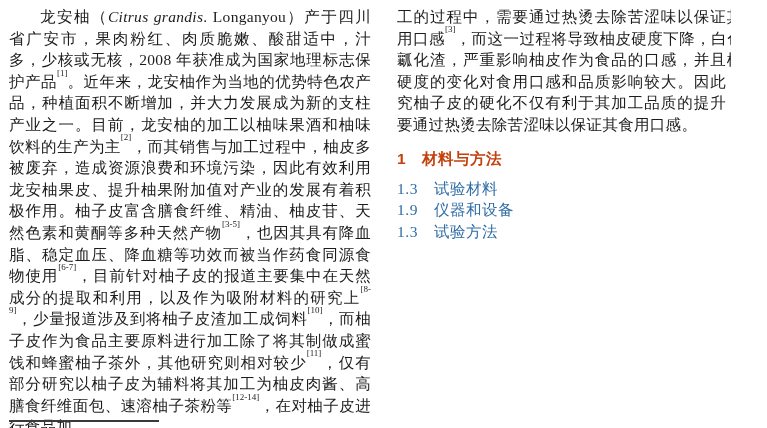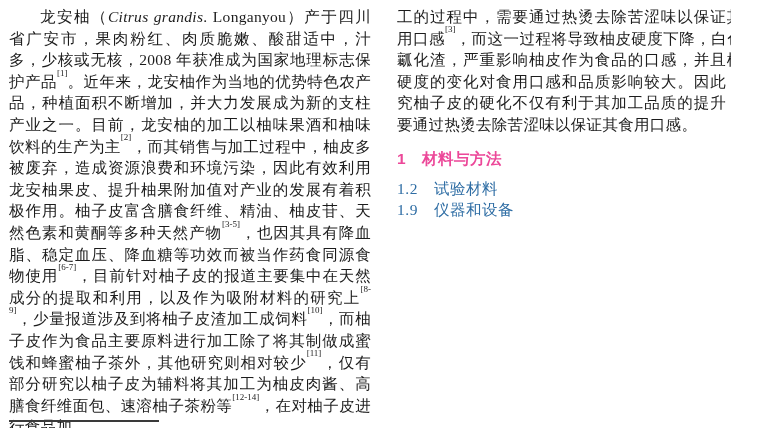--- a/index.html
+++ b/index.html
@@ -33,21 +33,21 @@
     position: relative;
     top: -5px;
     letter-spacing: 0;
   }
   i.binomial { font-style: italic; }
   h2.sec {
     font-family: "Liberation Sans", "DejaVu Sans", sans-serif;
     font-weight: bold;
     font-size: 15.5px;
     line-height: 20px;
-    color: #ec4899;
+    color: #c2410c;
     margin: 13px 0 9px 0;
     letter-spacing: 0.5px;
   }
   h3.sub {
     font-weight: normal;
     font-size: 15.5px;
     line-height: 21.6px;
     color: #2e6da4;
     margin: 0;
     letter-spacing: 0.5px;
@@ -78,22 +78,23 @@
       </p>
     </div>
 
     <div class="col">
       <p class="body">
         <span>工的过程中，需要通过热烫去除苦涩味以保证其食用口感</span><sup class="ref">[3]</sup><span>，而这一过程将导致柚皮硬度下降，白色果瓤化渣，严重影响柚皮作为食品的口感，并且柚皮硬度的变化对食用口感和品质影响较大。因此，研究柚子皮的硬化不仅有利于其加工品质的提升，需要通过热烫去除苦涩味以保证其食用口感。</span>
       </p>
 
       <h2 class="sec">1　材料与方法</h2>
 
-      <h3 class="sub">1.2　试验材料</h3>
+      <h3 class="sub">1.3　试验材料</h3>
 
       <h3 class="sub">1.9　仪器和设备</h3>
 
+      <h3 class="sub">1.3　试验方法</h3>
     </div>
 
   </div>
 
   <div class="footnote-rule"></div>
 </div>
 
 </body></html>

